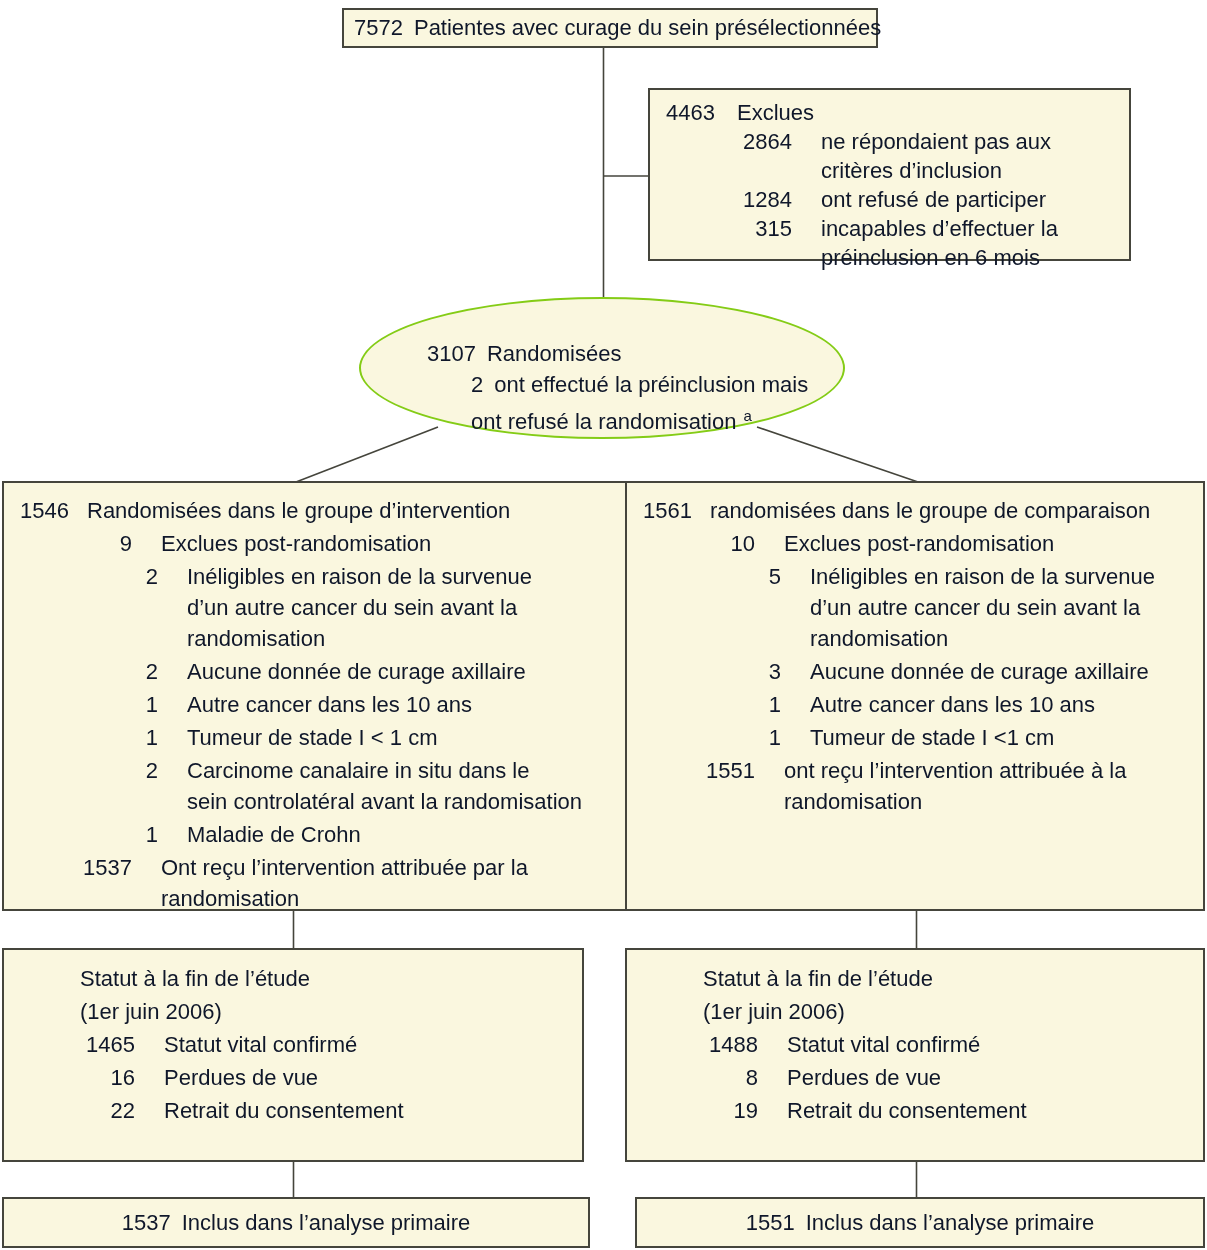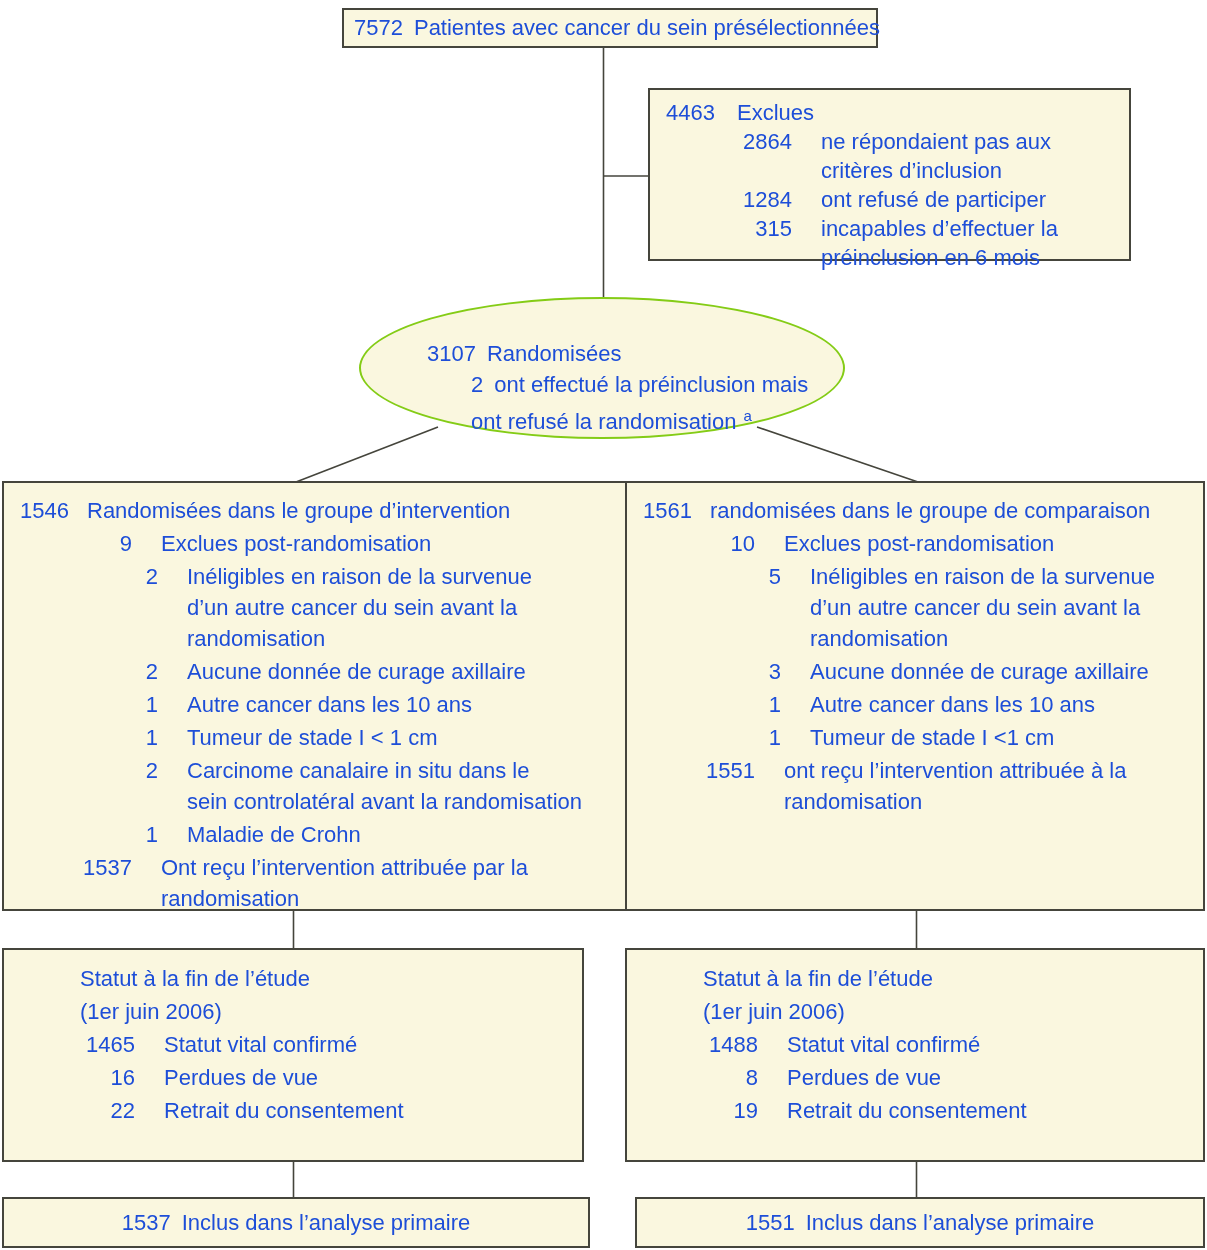--- a/index.html
+++ b/index.html
@@ -1,18 +1,18 @@
 <!DOCTYPE html>
 <html><head>
 <meta charset="utf-8">
 <style>
   html,body{margin:0;padding:0;background:#ffffff;}
   .canvas{
     position:relative;width:1207px;height:1250px;background:#ffffff;
-    font-family:"Liberation Sans",sans-serif;color:#1d4ed8;font-size:22px;
+    font-family:"Liberation Sans",sans-serif;color:#0f172a;font-size:22px;
     overflow:hidden;
   }
   .connectors{position:absolute;left:0;top:0;width:1207px;height:1250px;pointer-events:none;}
   .box{
     position:absolute;background:#faf7df;border:2px solid #45453c;box-sizing:border-box;
   }
   .ellipse{
     position:absolute;background:#faf7df;border:2px solid #84cc16;border-radius:50%;
     box-sizing:border-box;
   }
@@ -52,21 +52,21 @@
     <line x1="438" y1="427" x2="296" y2="482" stroke="#45453c" stroke-width="1.6"></line>
     <line x1="757" y1="427" x2="918" y2="482" stroke="#45453c" stroke-width="1.6"></line>
     <line x1="293.5" y1="910" x2="293.5" y2="950" stroke="#45453c" stroke-width="1.6"></line>
     <line x1="916.5" y1="910" x2="916.5" y2="950" stroke="#45453c" stroke-width="1.6"></line>
     <line x1="293.5" y1="1161" x2="293.5" y2="1198" stroke="#45453c" stroke-width="1.6"></line>
     <line x1="916.5" y1="1161" x2="916.5" y2="1198" stroke="#45453c" stroke-width="1.6"></line>
   </svg>
 
   <div class="box top-box" style="left:342px;top:8px;width:536px;height:40px;">
     <span class="num">7572</span>
-    <span class="txt">Patientes avec cancer du sein présélectionnées</span>
+    <span class="txt">Patientes avec curage du sein présélectionnées</span>
   </div>
 
   <div class="box exclusion-box" style="left:648px;top:88px;width:483px;height:173px;">
     <div class="row lvl0">
       <span class="num">4463</span>
       <span class="txt">Exclues</span>
     </div>
     <div class="row lvl1">
       <span class="num">2864</span>
       <span class="txt">ne répondaient pas aux

